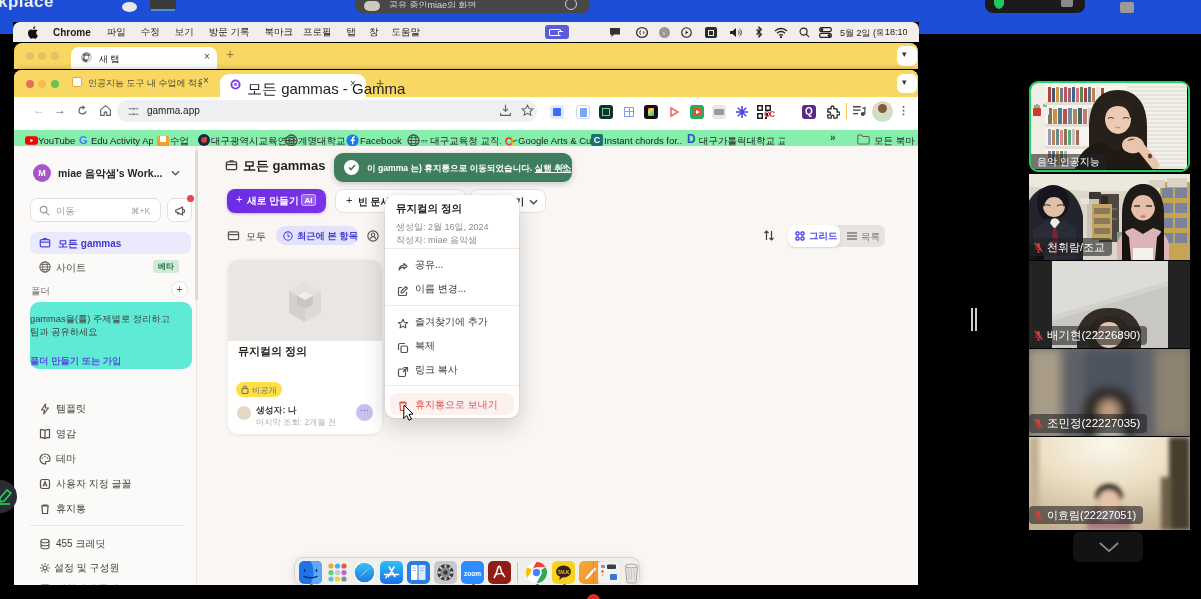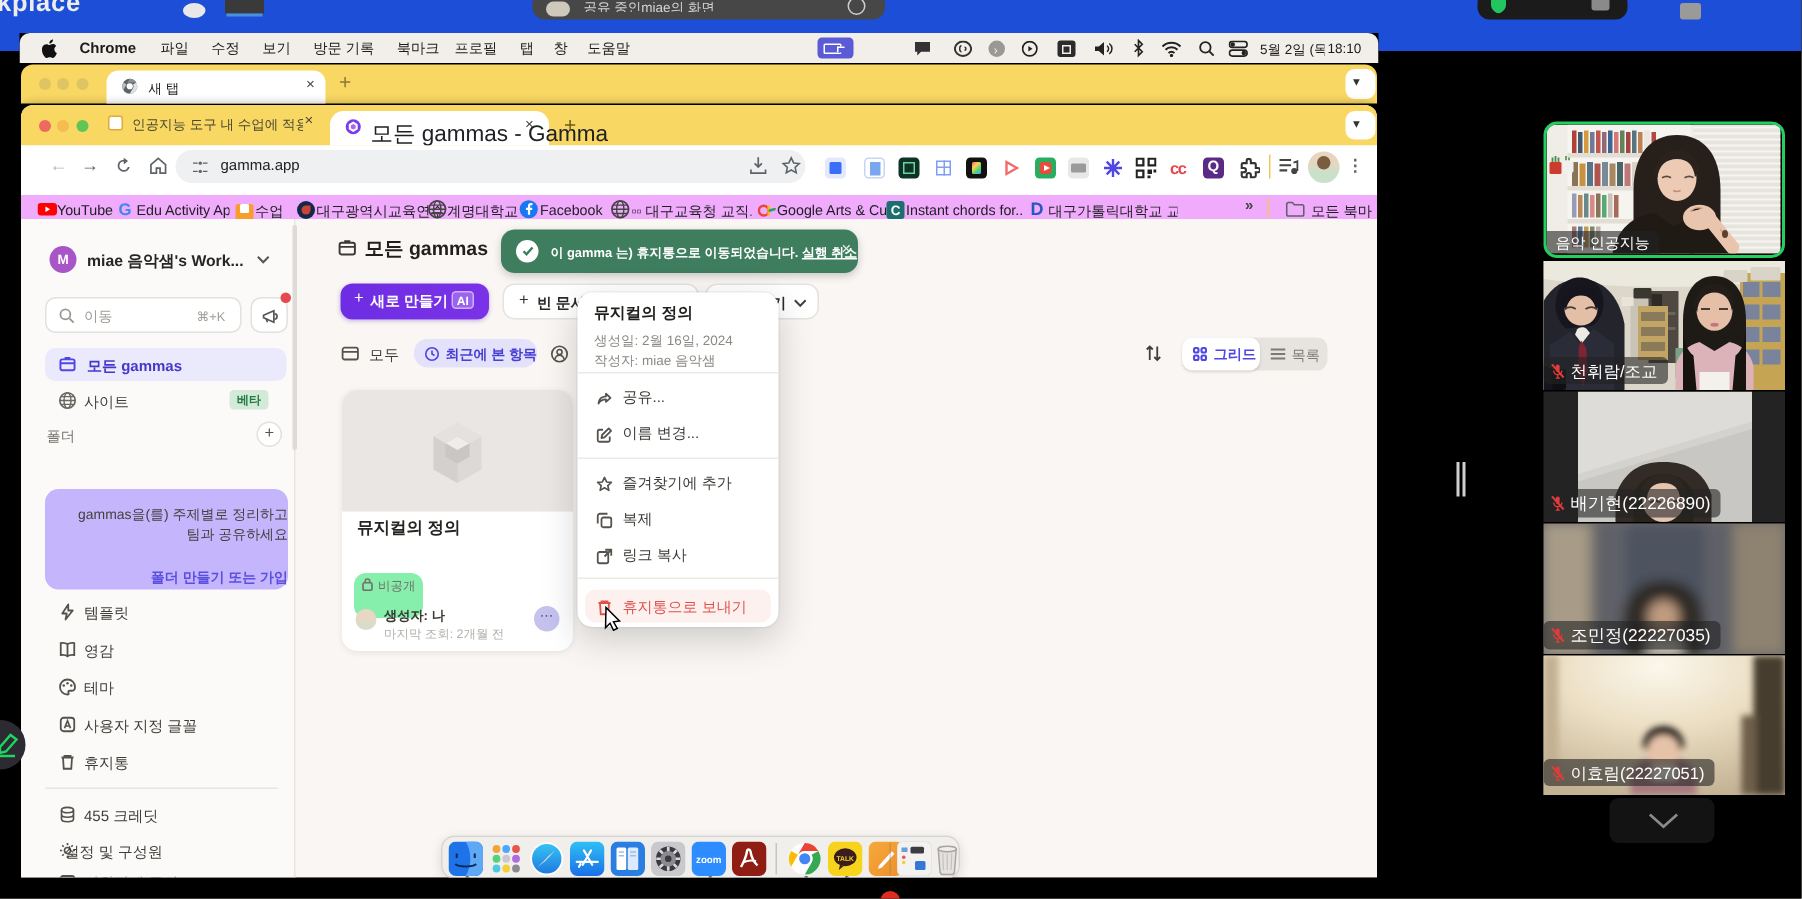--- a/index.html
+++ b/index.html
@@ -4,21 +4,21 @@
 html,body{width:1201px;height:599px;overflow:hidden;background:#000}
 body{font-family:"Liberation Sans",sans-serif;position:relative}
 .abs{position:absolute}
 #topbar{left:0;top:0;width:1201px;height:34px;background:#1d4ed8}
 #screen{left:13px;top:22px;width:906px;height:563px;background:#000;overflow:hidden}
 #menubar{left:0;top:0;width:906px;height:20px;background:#f2efeb;border-radius:7px 7px 0 0;display:flex;align-items:center;font-size:9.5px;color:#1b1b1b}
 #w1tabs{left:1px;top:21px;width:904px;height:26px;background:#f8d763;border-radius:8px 8px 0 0}
 #w2{left:1px;top:48px;width:904px;height:515px;background:#fff;border-radius:8px 8px 0 0;box-shadow:0 -1px 6px rgba(0,0,0,.25)}
 #w2tabs{left:0;top:0;width:904px;height:27px;background:#f8d763;border-radius:8px 8px 0 0}
 #toolbar{left:0;top:27px;width:904px;height:29px;background:#fff}
-#bookbar{left:0;top:60px;width:904px;height:19px;background:#f0abfc;border-bottom:1px solid #e8e5e2}
+#bookbar{left:0;top:60px;width:904px;height:19px;background:#86efac;border-bottom:1px solid #e8e5e2}
 #content{left:0;top:76px;width:904px;height:439px;background:#f9f6f3}
 #sidebar{left:0;top:0;width:183px;height:439px;background:#fbfaf9;border-right:1px solid #e7e4e1}
 #main{left:183px;top:0;width:721px;height:439px}
 .dot{border-radius:50%}
 #videos{left:1029px;top:0;width:161px}
 .vid{position:absolute;left:0;width:161px;overflow:hidden}
 .vlabel{position:absolute;left:0;background:rgba(35,35,35,.6);color:#fff;display:flex;align-items:center;white-space:nowrap}
 </style></head><body>
 <div class="abs" id="topbar">
   <div class="abs" style="left:-2px;top:-8px;font-size:17px;font-weight:bold;color:#ededed;letter-spacing:.5px">kplace</div>
@@ -204,21 +204,21 @@
               <rect x="8" y="8" width="3" height="3"></rect>
               <rect x="12" y="8" width="2" height="2"></rect>
               <rect x="8" y="12" width="2" height="2"></rect>
             </g>
             <g fill="#fff">
               <rect x="1.5" y="1.5" width="3" height="3"></rect>
               <rect x="9.5" y="1.5" width="3" height="3"></rect>
               <rect x="1.5" y="9.5" width="3" height="3"></rect>
             </g>
           </svg></div>
-        <div class="abs" style="left:766px;top:8px;width:14px;height:14px;text-align:right;">
+        <div class="abs" style="left:750px;top:8px;width:14px;height:14px;text-align:right;">
           <div class="abs" style="left:0;top:2px;font-size:11px;font-weight:bold;color:#e5484d;letter-spacing:-1px">cc</div>
         </div>
         <div class="abs" style="left:788px;top:8px;width:14px;height:14px;background:#5b2a86;border-radius:3px">
           <div class="abs" style="left:3px;top:1px;color:#fff;font-size:10px;font-weight:bold">Q</div>
         </div>
         <div class="abs" style="left:811px;top:8px;width:14px;height:14px;"><svg width="15" height="15" viewBox="0 0 16 16">
             <path d="M6.5 2.5a1.5 1.5 0 013 0V4h2.5a1 1 0 011 1v2.5h1.5a1.5 1.5 0 010 3H13V13a1 1 0 01-1 1H9.5v-1.5a1.5 1.5 0 00-3 0V14H4a1 1 0 01-1-1v-2.5H4.5a1.5 1.5 0 000-3H3V5a1 1 0 011-1h2.5z" fill="none" stroke="#333" stroke-width="1.5"></path>
           </svg></div>
       <div class="abs" style="left:832px;top:6px;width:1px;height:16px;background:#f0ca58"></div>
       <svg class="abs" style="left:838px;top:8px" width="14" height="12" viewBox="0 0 16 14">
@@ -323,21 +323,21 @@
         </div>
         <svg class="abs" style="left:25px;top:115px" width="12" height="12" viewBox="0 0 14 14">
             <circle cx="7" cy="7" r="6" fill="none" stroke="#6b6862" stroke-width="1.3"></circle>
             <ellipse cx="7" cy="7" rx="2.7" ry="6" fill="none" stroke="#6b6862" stroke-width="1.1"></ellipse>
             <path d="M1 7h12M2.2 4h9.6M2.2 10h9.6" stroke="#6b6862" stroke-width="1.1"></path>
           </svg>
         <span class="abs" style="left:42px;top:115px;font-size:10px;color:#3f3d38">사이트</span>
         <div class="abs" style="left:139px;top:114px;width:26px;height:13px;background:#d3ead9;border-radius:3px;color:#1f7a45;font-size:8px;font-weight:bold;text-align:center;line-height:13px">베타</div>
         <span class="abs" style="left:17px;top:139px;font-size:9.5px;color:#76736d">폴더</span>
         <div class="abs dot" style="left:157px;top:135px;width:17px;height:17px;background:#fff;border:1px solid #e3e0dd;color:#555;text-align:center;line-height:15px;font-size:11px">+</div>
-        <div class="abs" style="left:16px;top:180px;width:162px;height:67px;background:#c4b5fd;border-radius:9px;text-align:right">
+        <div class="abs" style="left:16px;top:156px;width:162px;height:67px;background:#5eead4;border-radius:9px;text-align:left">
           <div style="margin-top:11px;font-size:9.3px;color:#44413c;line-height:13px">gammas을(를) 주제별로 정리하고<br>팀과 공유하세요</div>
           <div style="margin-top:16px;font-size:9.3px;font-weight:bold;color:#5a50e0">폴더 만들기 또는 가입</div>
         </div>
         <div class="abs" style="left:25px;top:255px;width:12px;height:12px"><svg width="12" height="12" viewBox="0 0 12 12">
               <path d="M6.5 1L2.5 7h3l-.8 4L9.5 5h-3z" fill="none" stroke="#55524c" stroke-width="1.2" stroke-linejoin="round"></path>
             </svg></div>
           <span class="abs" style="left:42px;top:256px;font-size:10px;color:#3f3d38;white-space:nowrap">템플릿</span>
           <div class="abs" style="left:25px;top:280px;width:12px;height:12px"><svg width="12" height="12" viewBox="0 0 12 12">
               <path d="M6 2.5C5 1.7 3.5 1.5 1.5 1.7v8c2-.2 3.5 0 4.5.8 1-.8 2.5-1 4.5-.8v-8C8.5 1.5 7 1.7 6 2.5zM6 2.5v8" fill="none" stroke="#55524c" stroke-width="1.2"></path>
             </svg></div>
@@ -360,21 +360,21 @@
           <span class="abs" style="left:42px;top:356px;font-size:10px;color:#3f3d38;white-space:nowrap">휴지통</span>
           <div class="abs" style="left:25px;top:390px;width:12px;height:12px"><svg width="12" height="12" viewBox="0 0 12 12">
               <ellipse cx="6" cy="3" rx="4" ry="1.8" fill="none" stroke="#55524c" stroke-width="1.1"></ellipse>
               <path d="M2 3v3c0 1 1.8 1.8 4 1.8S10 7 10 6V3M2 6v3c0 1 1.8 1.8 4 1.8S10 10 10 9V6" fill="none" stroke="#55524c" stroke-width="1.1"></path>
             </svg></div>
           <span class="abs" style="left:42px;top:391px;font-size:10px;color:#3f3d38;white-space:nowrap">455 크레딧</span>
           <div class="abs" style="left:25px;top:414px;width:12px;height:12px"><svg width="12" height="12" viewBox="0 0 12 12">
               <circle cx="6" cy="6" r="2" fill="none" stroke="#55524c" stroke-width="1.1"></circle>
               <path d="M6 1v1.5M6 9.5V11M1 6h1.5M9.5 6H11M2.5 2.5l1 1M8.5 8.5l1 1M9.5 2.5l-1 1M3.5 8.5l-1 1" stroke="#55524c" stroke-width="1.1"></path>
             </svg></div>
-          <span class="abs" style="left:29px;top:415px;font-size:10px;color:#3f3d38;white-space:nowrap">설정 및 구성원</span>
+          <span class="abs" style="left:40px;top:415px;font-size:10px;color:#3f3d38;white-space:nowrap">설정 및 구성원</span>
           <div class="abs" style="left:25px;top:435px;width:12px;height:12px"><svg width="12" height="12" viewBox="0 0 12 12">
               <rect x="1.5" y="2" width="9" height="7" rx="1.5" fill="none" stroke="#55524c" stroke-width="1.2"></rect>
               <path d="M4 11l1.5-2" stroke="#55524c" stroke-width="1.2"></path>
               <path d="M4 5.5h4M4 7h2.5" stroke="#55524c" stroke-width="1"></path>
             </svg></div>
           <span class="abs" style="left:42px;top:436px;font-size:10px;color:#3f3d38;white-space:nowrap">지원팀에 문의</span>
         <div class="abs" style="left:16px;top:379px;width:155px;height:1px;background:#e8e5e2"></div>
         <div class="abs" style="left:181px;top:4px;width:3px;height:150px;background:#dddbd8;border-radius:2px"></div>
       </div>
       <div class="abs" id="main">
@@ -451,21 +451,21 @@
                 <g>
                   <path d="M20 2l16 9v22l-16 9-16-9V11z" fill="#dcd9d6"></path>
                   <path d="M20 2l16 9-16 9-16-9z" fill="#e4e1de"></path>
                   <path d="M20 20v22l-16-9V11z" fill="#d3d0cd"></path>
                   <path d="M20 11l8 4.5v9L20 29l-8-4.5v-9z" fill="#c9c6c3"></path>
                   <path d="M20 11l8 4.5-8 4.5-8-4.5z" fill="#efedeb"></path>
                 </g>
               </svg>
           </div>
           <div class="abs" style="left:10px;top:84px;font-size:11px;font-weight:bold;color:#262420">뮤지컬의 정의</div>
-          <div class="abs" style="left:8px;top:122px;width:46px;height:30px;background:#86efac;border-radius:8px">
+          <div class="abs" style="left:8px;top:122px;width:46px;height:15px;background:#fde047;border-radius:8px">
             <svg class="abs" style="left:5px;top:3px" width="8" height="9" viewBox="0 0 8 9">
                 <rect x="1" y="3.5" width="6" height="5" rx="1" fill="none" stroke="#737069" stroke-width="1.1"></rect>
                 <path d="M2.5 3.5V2.5a1.5 1.5 0 013 0v1" fill="none" stroke="#737069" stroke-width="1.1"></path>
               </svg>
             <span class="abs" style="left:16px;top:3px;font-size:8.3px;color:#737069">비공개</span>
           </div>
           <div class="abs dot" style="left:9px;top:146px;width:14px;height:14px;background:linear-gradient(180deg,#e9d7c4 40%,#cfe0cd)"></div>
           <div class="abs" style="left:28px;top:145px;font-size:8.8px;font-weight:bold;color:#3a3833">생성자: 나</div>
           <div class="abs" style="left:28px;top:157px;font-size:8.3px;color:#b3b0ab">마지막 조회: 2개월 전</div>
           <div class="abs dot" style="left:128px;top:144px;width:17px;height:17px;background:#c6c2ee;color:#56509a;font-size:9px;text-align:center;line-height:13px;letter-spacing:.5px">⋯</div>

